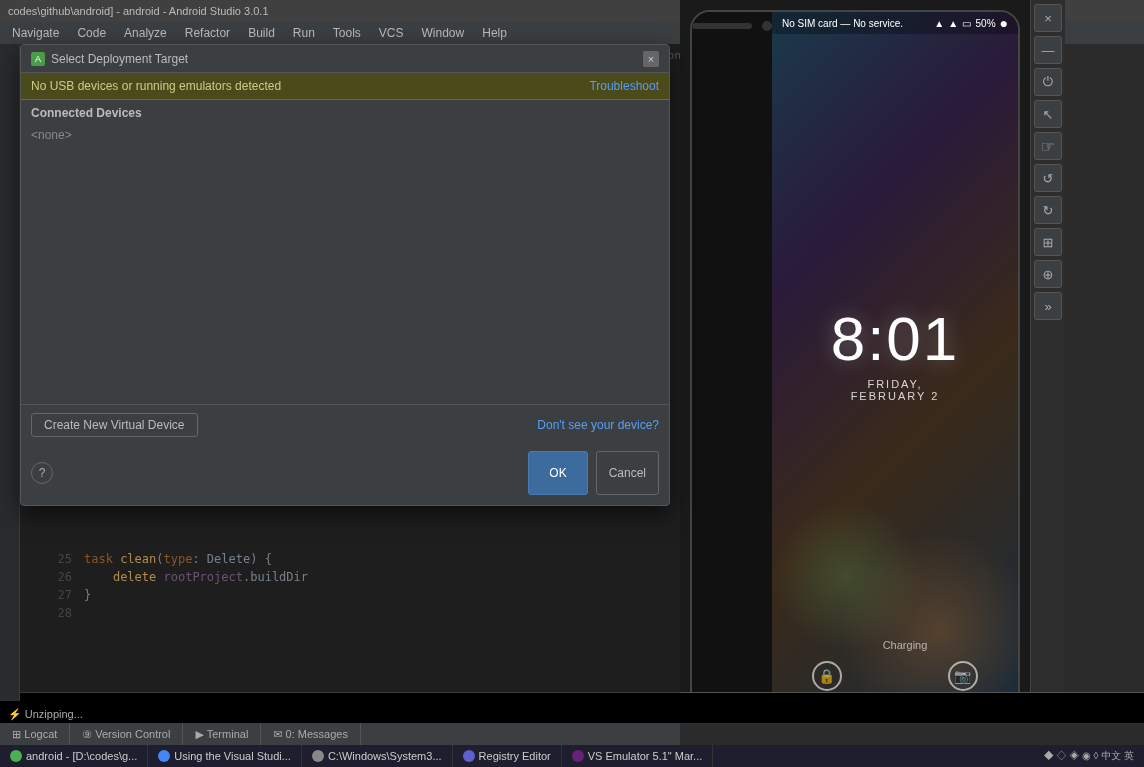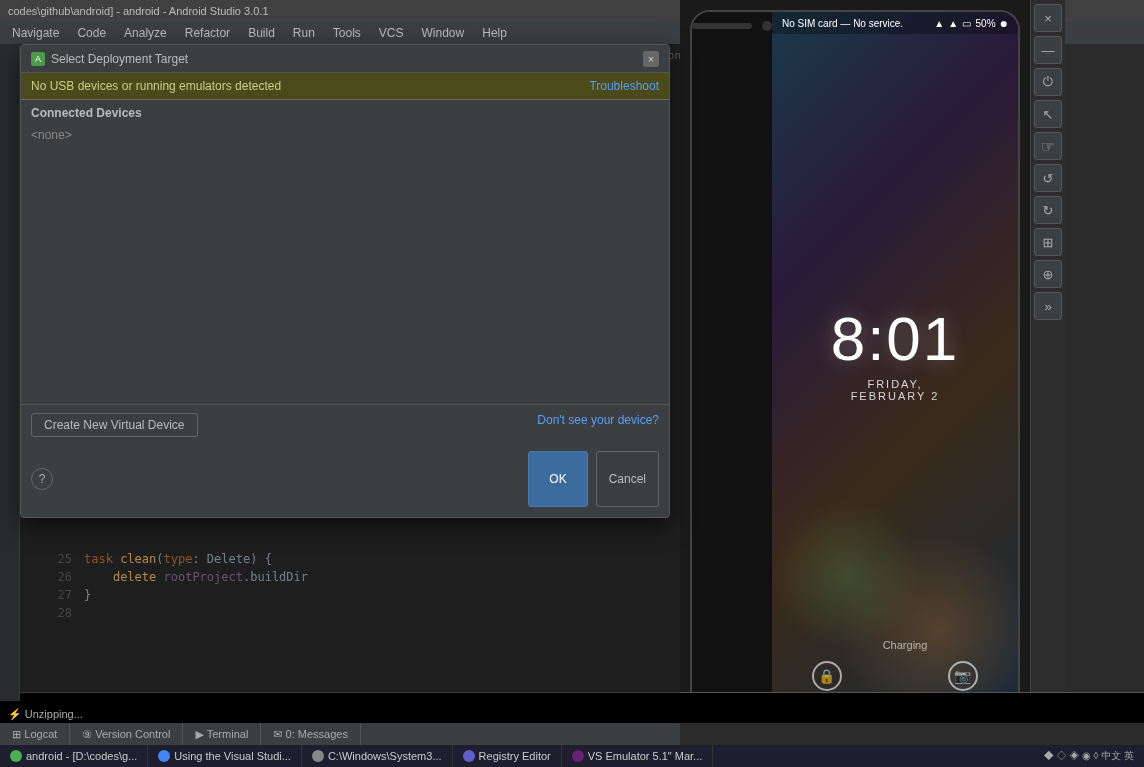--- a/index.html
+++ b/index.html
@@ -403,21 +403,21 @@
     .dialog-device-list {
       min-height: 280px;
       padding: 4px 10px;
       color: #888;
       font-size: 12px;
     }
 
     .dialog-footer {
       padding: 8px 10px;
       display: flex;
-      align-items: flex-start;
+      align-items: center;
       justify-content: space-between;
       border-top: 1px solid #555;
     }
     .dialog-footer-left {
       display: flex;
       align-items: center;
       gap: 8px;
     }
     .dialog-footer-right {
       display: flex;
@@ -448,21 +448,21 @@
       padding: 4px 20px;
       border-radius: 3px;
       cursor: pointer;
       font-size: 12px;
     }
 
     .btn-cancel {
       background: #3c3f41;
       border: 1px solid #666;
       color: #bbbbbb;
-      padding: 20px 12px;
+      padding: 14px 12px;
       border-radius: 3px;
       cursor: pointer;
       font-size: 12px;
     }
 
     .help-icon {
       width: 22px;
       height: 22px;
       border: 1px solid #666;
       border-radius: 50%;

